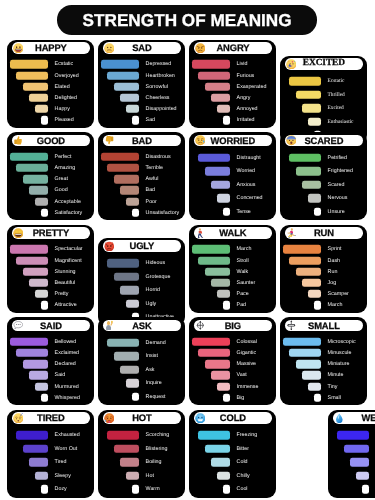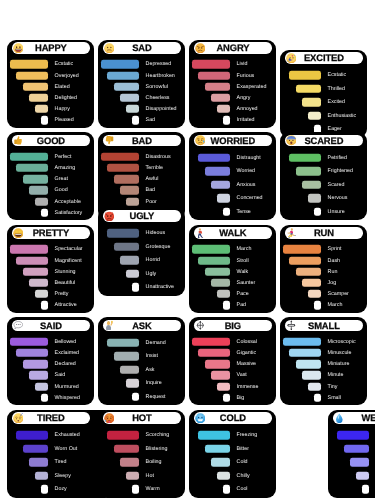--- a/index.html
+++ b/index.html
@@ -27,20 +27,23 @@
   .rows{position:absolute;left:0;top:0;width:100%;height:100%;}
   .row{position:absolute;left:0;width:100%;}
   .bar{position:absolute;top:50%;transform:translateY(-50%);height:8.3px;border-radius:2.4px;}
   .lbl{position:absolute;left:47.6px;top:0;height:100%;display:flex;align-items:center;
      font-size:5.35px;color:#f4f4f4;white-space:nowrap;letter-spacing:-0.02px;}
 </style>
 </head>
 <body>
 
 <div id="page">
+  <div id="title-pill">
+    <span id="title-text">STRENGTH OF MEANING</span>
+  </div>
   <div id="grid">
       <div class="card" style="left: 0px; top: 0px;">
         <div class="card-head">
           <span class="card-ico">
             <svg viewBox="0 0 32 32" xmlns="http://www.w3.org/2000/svg">
               <defs>
                 <radialGradient id="ggf" cx="50%" cy="38%" r="68%">
                   <stop offset="0%" stop-color="#FBD462"></stop>
                   <stop offset="62%" stop-color="#FBD462"></stop>
                   <stop offset="100%" stop-color="#E9901E"></stop>
@@ -171,21 +174,21 @@
           <div class="row" style="top: 63.75px; height: 11.2px;">
             <div class="bar" style="width: 12.46px; left: 28.14px; background: rgb(200, 215, 216);"></div>
             <span class="lbl">Disappointed</span>
           </div>
           <div class="row" style="top: 74.95px; height: 11.2px;">
             <div class="bar" style="width: 6.23px; left: 34.37px; background: rgb(255, 255, 255);"></div>
             <span class="lbl">Sad</span>
           </div>
         </div>
       </div>
-      <div class="card" style="left: 273px; top: 10px;">
+      <div class="card" style="left: 273px; top: 16px; font-family: Liberation Serif, serif;">
         <div class="card-head">
           <span class="card-ico">
             <svg viewBox="0 0 32 32" xmlns="http://www.w3.org/2000/svg">
               <defs>
                 <radialGradient id="gpf" cx="50%" cy="38%" r="68%">
                   <stop offset="0%" stop-color="#FBD462"></stop>
                   <stop offset="62%" stop-color="#FBD462"></stop>
                   <stop offset="100%" stop-color="#E9901E"></stop>
                 </radialGradient>
               </defs>
@@ -432,21 +435,21 @@
           <div class="row" style="top: 59.27px; height: 13.44px;">
             <div class="bar" style="width: 12.46px; left: 28.14px; background: rgb(194, 196, 192);"></div>
             <span class="lbl">Nervous</span>
           </div>
           <div class="row" style="top: 72.71px; height: 13.44px;">
             <div class="bar" style="width: 6.23px; left: 34.37px; background: rgb(255, 255, 255);"></div>
             <span class="lbl">Unsure</span>
           </div>
         </div>
       </div>
-      <div class="card" style="left: 91px; top: 168px;">
+      <div class="card" style="left: 91px; top: 198px;">
         <div class="card-head">
           <span class="card-ico">
             <svg viewBox="0 0 32 32" xmlns="http://www.w3.org/2000/svg">
               <defs>
                 <radialGradient id="gimp" cx="50%" cy="38%" r="68%">
                   <stop offset="0%" stop-color="#F05B43"></stop>
                   <stop offset="60%" stop-color="#E5452E"></stop>
                   <stop offset="100%" stop-color="#AF2317"></stop>
                 </radialGradient>
               </defs>
@@ -726,21 +729,21 @@
           <div class="row" style="top: 63.75px; height: 11.2px;">
             <div class="bar" style="width: 12.46px; left: 28.14px; background: rgb(242, 188, 193);"></div>
             <span class="lbl">Immense</span>
           </div>
           <div class="row" style="top: 74.95px; height: 11.2px;">
             <div class="bar" style="width: 6.23px; left: 34.37px; background: rgb(255, 255, 255);"></div>
             <span class="lbl">Big</span>
           </div>
         </div>
       </div>
-      <div class="card" style="left: 0px; top: 370px; padding-left: 20px;">
+      <div class="card" style="left: 0px; top: 370px;">
         <div class="card-head">
           <span class="card-ico">
             <svg viewBox="0 0 32 32" xmlns="http://www.w3.org/2000/svg">
               <defs>
                 <radialGradient id="gslf" cx="50%" cy="38%" r="68%">
                   <stop offset="0%" stop-color="#FBD462"></stop>
                   <stop offset="62%" stop-color="#FBD462"></stop>
                   <stop offset="100%" stop-color="#E9901E"></stop>
                 </radialGradient>
               </defs>

